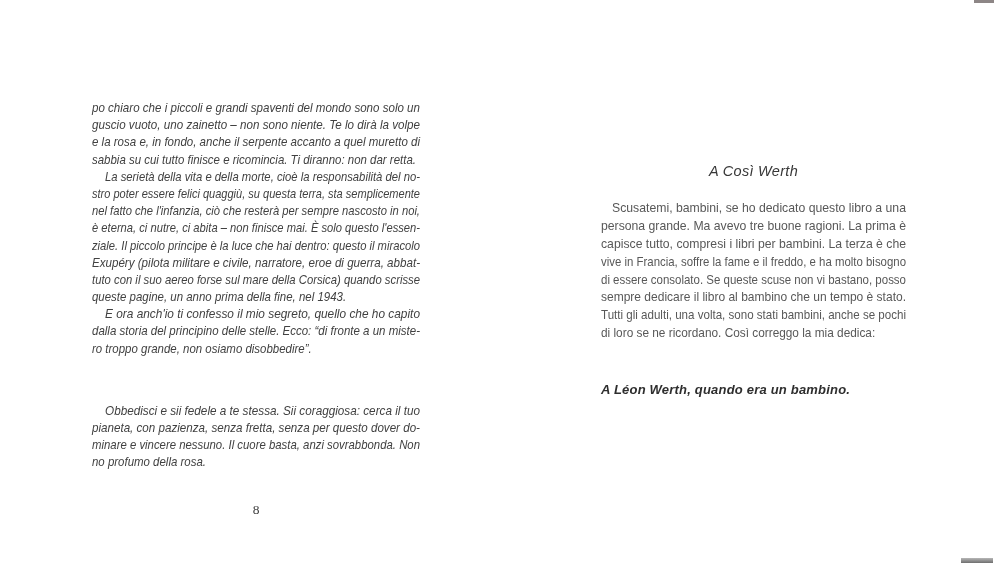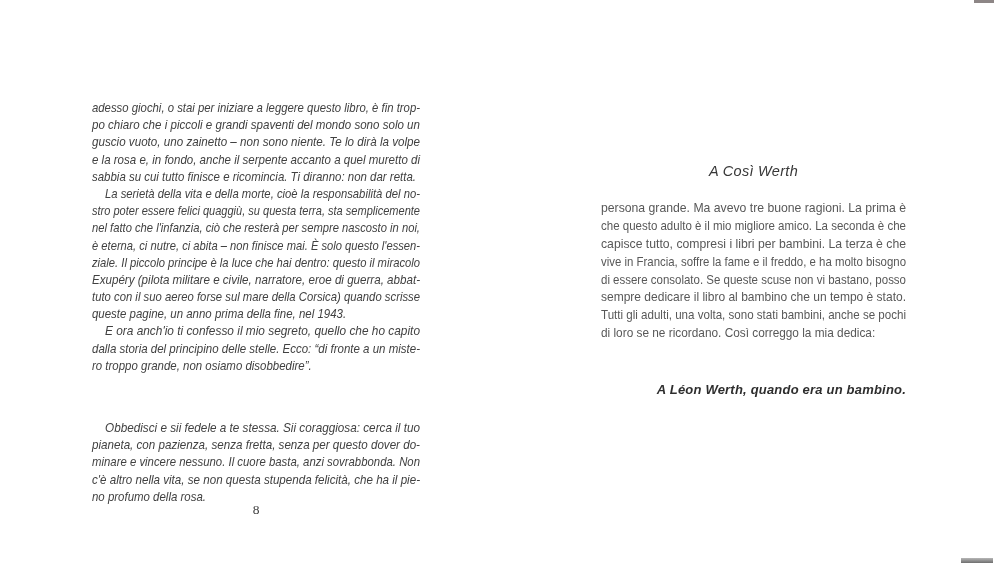--- a/index.html
+++ b/index.html
@@ -36,21 +36,21 @@
     letter-spacing:.3px;
   }
   .right-col{
     position:absolute;left:601px;top:199px;width:305px;
     font-size:13px;
     color:var(--right-ink);
   }
   .right-col .tline{height:17.9px;line-height:17.9px;}
   .ded-line{
     position:absolute;left:601px;top:382px;width:305px;
-    text-align:right;
+    text-align:left;
     font-style:italic;font-weight:700;font-size:13px;
     color:var(--dedication-ink);
     letter-spacing:.2px;
   }
   
   .tline{white-space:nowrap;}
   .tl-inner{display:inline-block;white-space:nowrap;transform-origin:0 50%;}
   
   .pagenum{
     position:absolute;left:92px;top:502px;width:328px;
@@ -67,50 +67,48 @@
     background:linear-gradient(#b7b7b7,#6e6e6e);
   }
 </style>
 </head>
 <body>
 
 <div class="spread">
 
   <section>
     <div class="left-col" id="left-col">
-        <div class="tline"><span class="tl-inner" style="transform: scaleX(0.8728);">adesso giochi, o stai per iniziare a leggere questo libro, è fin trop-</span></div>
         <div class="tline"><span class="tl-inner" style="transform: scaleX(0.8899);">po chiaro che i piccoli e grandi spaventi del mondo sono solo un</span></div>
         <div class="tline"><span class="tl-inner" style="transform: scaleX(0.8945);">guscio vuoto, uno zainetto – non sono niente. Te lo dirà la volpe</span></div>
         <div class="tline"><span class="tl-inner" style="transform: scaleX(0.8864);">e la rosa e, in fondo, anche il serpente accanto a quel muretto di</span></div>
         <div class="tline"><span class="tl-inner" style="transform: scaleX(0.881);">sabbia su cui tutto finisce e ricomincia. Ti diranno: non dar retta.</span></div>
         <div class="tline" style="padding-left: 13px;"><span class="tl-inner" style="transform: scaleX(0.8683);">La serietà della vita e della morte, cioè la responsabilità del no-</span></div>
         <div class="tline"><span class="tl-inner" style="transform: scaleX(0.8484);">stro poter essere felici quaggiù, su questa terra, sta semplicemente</span></div>
         <div class="tline"><span class="tl-inner" style="transform: scaleX(0.8622);">nel fatto che l'infanzia, ciò che resterà per sempre nascosto in noi,</span></div>
         <div class="tline"><span class="tl-inner" style="transform: scaleX(0.8606);">è eterna, ci nutre, ci abita – non finisce mai. È solo questo l'essen-</span></div>
         <div class="tline"><span class="tl-inner" style="transform: scaleX(0.8629);">ziale. Il piccolo principe è la luce che hai dentro: questo il miracolo</span></div>
         <div class="tline"><span class="tl-inner" style="transform: scaleX(0.8918);">Exupéry (pilota militare e civile, narratore, eroe di guerra, abbat-</span></div>
         <div class="tline"><span class="tl-inner" style="transform: scaleX(0.8696);">tuto con il suo aereo forse sul mare della Corsica) quando scrisse</span></div>
         <div class="tline"><span class="tl-inner" style="transform: scaleX(0.881);">queste pagine, un anno prima della fine, nel 1943.</span></div>
         <div class="tline" style="padding-left: 13px;"><span class="tl-inner" style="transform: scaleX(0.913);">E ora anch'io ti confesso il mio segreto, quello che ho capito</span></div>
         <div class="tline"><span class="tl-inner" style="transform: scaleX(0.8848);">dalla storia del principino delle stelle. Ecco: “di fronte a un miste-</span></div>
         <div class="tline"><span class="tl-inner" style="transform: scaleX(0.881);">ro troppo grande, non osiamo disobbedire”.</span></div>
         <div class="tline" style="padding-left: 13px; margin-top: 45px;"><span class="tl-inner" style="transform: scaleX(0.9025);">Obbedisci e sii fedele a te stessa. Sii coraggiosa: cerca il tuo</span></div>
         <div class="tline"><span class="tl-inner" style="transform: scaleX(0.8934);">pianeta, con pazienza, senza fretta, senza per questo dover do-</span></div>
         <div class="tline"><span class="tl-inner" style="transform: scaleX(0.8745);">minare e vincere nessuno. Il cuore basta, anzi sovrabbonda. Non</span></div>
-        <div class="tline"><span class="tl-inner" style="transform: scaleX(0.8927);">c'è altro nella vita, se non questa stupenda felicità, che ha il pie-</span></div>
         <div class="tline"><span class="tl-inner" style="transform: scaleX(0.881);">no profumo della rosa.</span></div>
       </div>
     <div class="pagenum">8</div>
   </section>
 
   <section>
     <h2 class="ded-title">A Così Werth</h2>
     <div class="right-col" id="right-col">
+        <div class="tline" style="padding-left: 11px;"><span class="tl-inner" style="transform: scaleX(0.9417);">Scusatemi, bambini, se ho dedicato questo libro a una</span></div>
         <div class="tline"><span class="tl-inner" style="transform: scaleX(0.94);">persona grande. Ma avevo tre buone ragioni. La prima è</span></div>
-        <div class="tline"><span class="tl-inner" style="transform: scaleX(0.8848);">che questo adulto è il mio migliore amico. La seconda è che</span></div>
         <div class="tline"><span class="tl-inner" style="transform: scaleX(0.9401);">capisce tutto, compresi i libri per bambini. La terza è che</span></div>
         <div class="tline"><span class="tl-inner" style="transform: scaleX(0.8781);">vive in Francia, soffre la fame e il freddo, e ha molto bisogno</span></div>
         <div class="tline"><span class="tl-inner" style="transform: scaleX(0.8829);">di essere consolato. Se queste scuse non vi bastano, posso</span></div>
         <div class="tline"><span class="tl-inner" style="transform: scaleX(0.9235);">sempre dedicare il libro al bambino che un tempo è stato.</span></div>
         <div class="tline"><span class="tl-inner" style="transform: scaleX(0.8898);">Tutti gli adulti, una volta, sono stati bambini, anche se pochi</span></div>
         <div class="tline"><span class="tl-inner" style="transform: scaleX(0.9101);">di loro se ne ricordano. Così correggo la mia dedica:</span></div>
       </div>
     <div class="ded-line">A Léon Werth, quando era un bambino.</div>
   </section>
 

